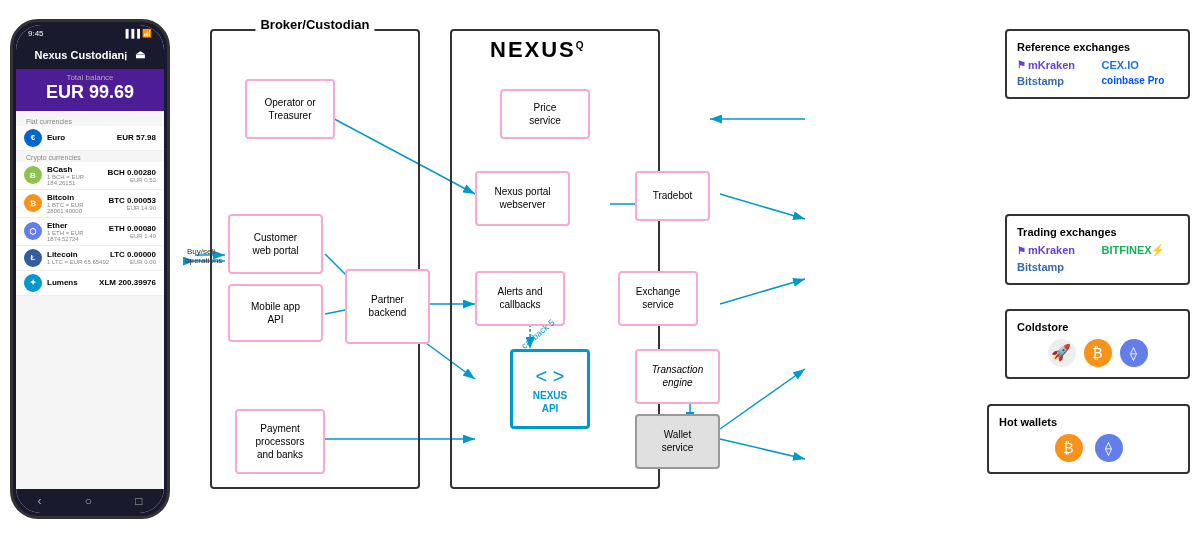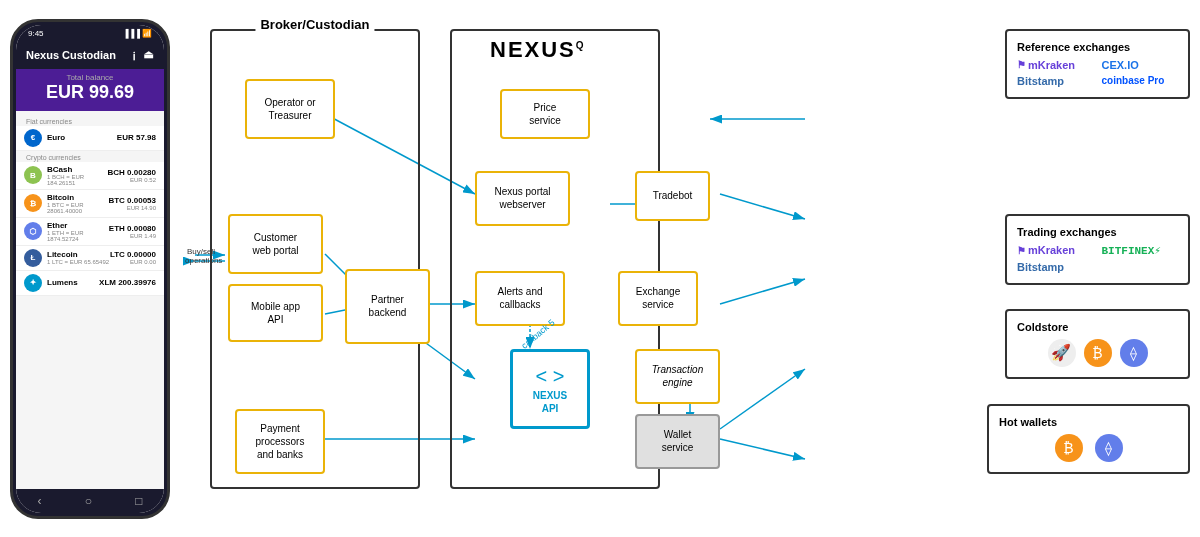--- a/index.html
+++ b/index.html
@@ -52,21 +52,21 @@
       padding: 4px 12px;
       display: flex;
       justify-content: space-between;
       align-items: center;
     }
     .phone-header {
       background: #1a1a2e;
       color: #fff;
       padding: 6px 10px;
       display: flex;
-      justify-content: space-between;
+      justify-content: center;
       align-items: center;
       font-size: 11px;
       font-weight: bold;
     }
     .phone-balance-section {
       background: #4c1d95;
       color: #fff;
       padding: 4px 10px 8px;
       text-align: center;
     }
@@ -177,21 +177,21 @@
       font-weight: bold;
       font-size: 13px;
       white-space: nowrap;
       background: #fff;
       padding: 0 5px;
     }
 
     
     .arch-box {
       position: absolute;
-      border: 2px solid #eab308;
+      border: 2px solid #f9a8d4;
       border-radius: 4px;
       background: #fff;
       display: flex;
       align-items: center;
       justify-content: center;
       text-align: center;
       font-size: 10px;
       line-height: 1.3;
       padding: 4px;
     }
@@ -226,21 +226,21 @@
       width: 100%;
       height: 100%;
       pointer-events: none;
     }
 
     
     .kraken-logo { color: #6741d9; font-weight: 900; font-size: 11px; }
     .cex-logo { color: #1a73e8; font-weight: 900; font-size: 11px; }
     .bitstamp-logo { color: #346aa9; font-weight: bold; font-size: 11px; }
     .coinbase-logo { color: #0052ff; font-weight: bold; font-size: 10px; }
-    .bitfinex-logo { color: #16b157; font-weight: bold; font-size: 11px; font-family: Liberation Mono, monospace; }
+    .bitfinex-logo { color: #16b157; font-weight: bold; font-size: 11px; }
 
     .logo-grid {
       display: grid;
       grid-template-columns: 1fr 1fr;
       gap: 4px 8px;
       align-items: center;
     }
     .logo-item {
       display: flex;
       align-items: center;

